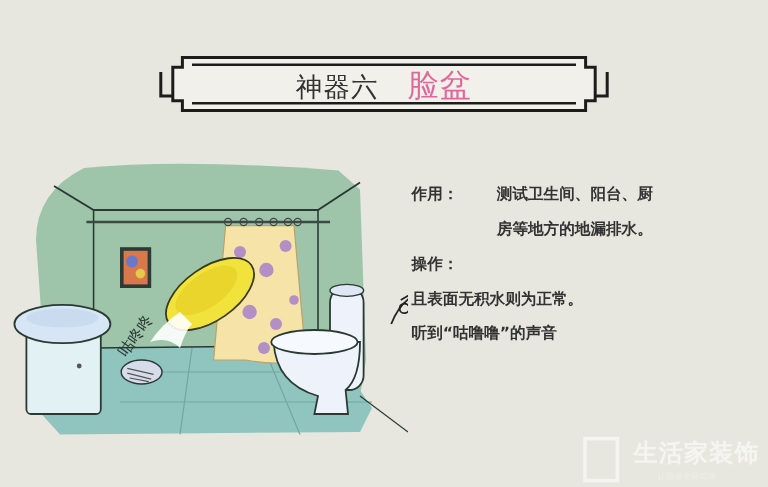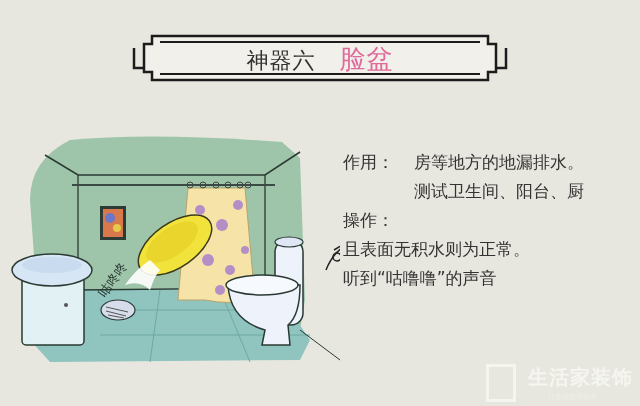--- a/index.html
+++ b/index.html
@@ -2,32 +2,32 @@
 <html><head>
 <meta charset="utf-8">
 <style>
   html, body { margin:0; padding:0; }
   body {
     width:640px; height:406px; overflow:hidden;
     background:#e8e7df;
     font-family:"DejaVu Sans", sans-serif;
     position:relative;
   }
-  .banner { position:absolute; left:130px; top:30px; width:380px; height:56px; }
+  .banner { position:absolute; left:130px; top:42px; width:380px; height:56px; }
   .banner svg { position:absolute; left:0; top:0; }
   .banner-title {
     position:absolute; left:0; right:0; top:12px; text-align:center;
     font-size:22px; color:#333; letter-spacing:1px;
   }
   .banner-title .num { color:#333; }
   .banner-title .name { color:#e0689a; font-size:26px; margin-left:16px; }
 
   .illus { position:absolute; left:0; top:130px; width:340px; height:240px; }
 
-  .info { position:absolute; left:343px; top:148px; width:297px; color:#333; font-size:17px; line-height:29px; }
+  .info { position:absolute; left:343px; top:148px; width:297px; color:#333; font-size:13px; line-height:29px;font-weight:bold; }
   .row { display:flex; }
   .row .label { width:71px; flex:none; }
   .row .text { flex:1; }
 
   .watermark { position:absolute; left:484px; top:360px; width:156px; height:46px; color:#f4f4ef; opacity:0.9; }
   .watermark .logo-box { position:absolute; left:2px; top:4px; width:30px; height:38px; border:3px solid #f6f6f2; box-sizing:border-box; }
   .watermark .brand { position:absolute; left:44px; top:4px; font-size:20px; font-weight:bold; letter-spacing:1px; color:#f7f7f3; }
   .watermark .sub { position:absolute; left:64px; top:32px; font-size:7px; color:#eeeee8; }
 </style>
 </head>
@@ -111,22 +111,22 @@
 
     <path d="M326 140 Q332 125 342 118 M334 120 L344 114 L342 122" fill="none" stroke="#222" stroke-width="1.5"></path>
     <circle cx="337" cy="127" r="4" fill="none" stroke="#222" stroke-width="1.5"></circle>
   </svg>
 </div>
 
 <div class="info">
   <div class="row">
     <div class="label">作用：</div>
     <div class="text">
+      <div>测试卫生间、阳台、厨</div>
       <div>房等地方的地漏排水。</div>
-      <div>测试卫生间、阳台、厨</div>
     </div>
   </div>
   <div class="row">
     <div class="label">操作：</div>
   </div>
   <div class="row">
     <div class="text">
       <div>且表面无积水则为正常。</div>
       <div>听到“咕噜噜”的声音</div>
     </div>

